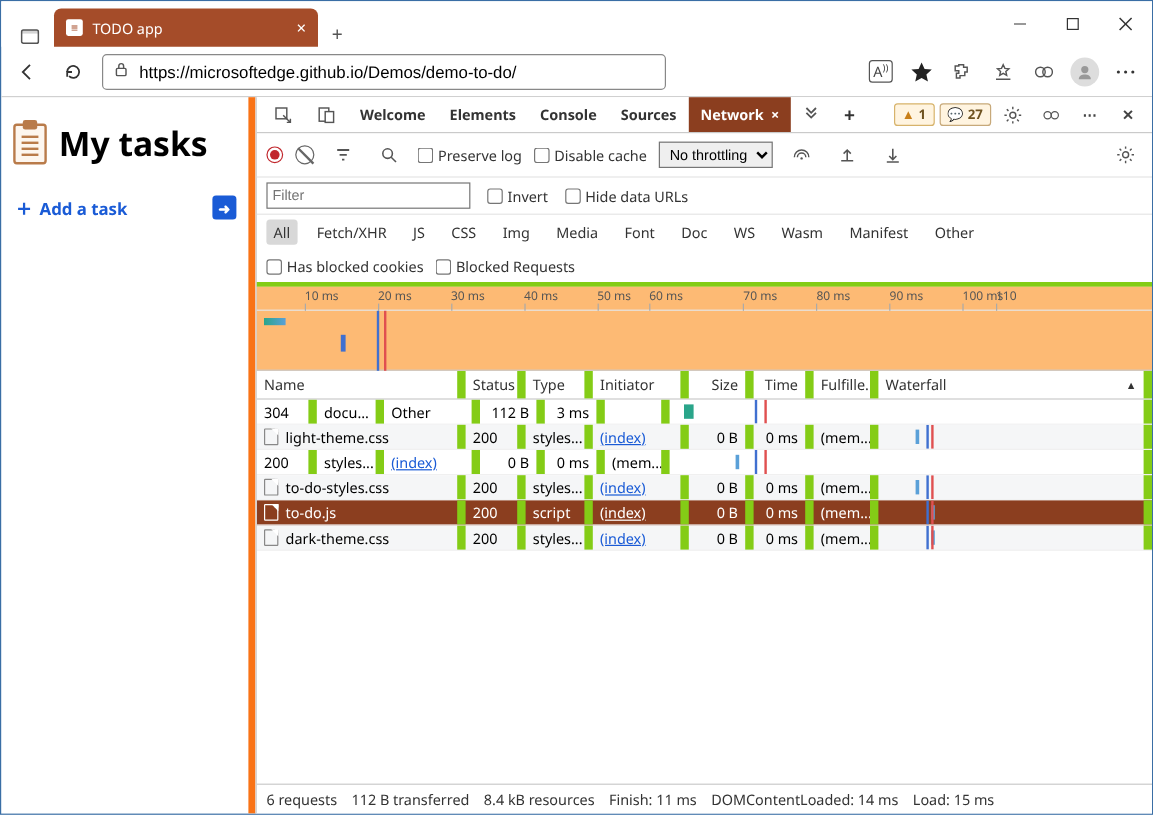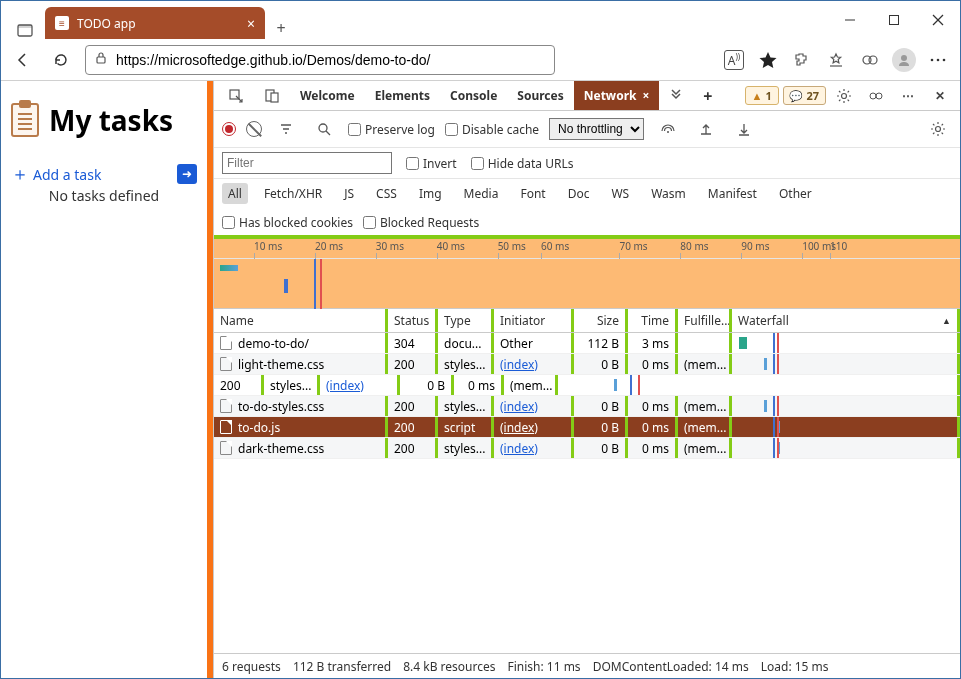--- a/index.html
+++ b/index.html
@@ -27,21 +27,21 @@
   .star-icon svg { fill: #222; }
   .avatar { width:24px;height:24px;border-radius:50%;background:#ddd;display:flex;align-items:center;justify-content:center;}
 
   
   .content { display: flex; height: calc(679px - 38px - 42px - 2px); }
   .app-pane { width: 212px; padding: 14px 10px; border-right: 6px solid #f97316; }
   .app-title { display: flex; align-items: center; gap: 10px; font-size: 28px; font-weight: 700; margin: 6px 0 22px 0;}
   .clipboard-icon { width:28px;height:34px;border:2px solid #b97b4a;border-radius:3px;position:relative;background:#fdf6ef;}
   .clipboard-icon:before{content:'';position:absolute;left:6px;right:6px;top:-5px;height:8px;background:#b97b4a;border-radius:2px;}
   .clipboard-icon:after{content:'';position:absolute;left:5px;right:5px;top:8px;height:2px;background:#b97b4a;box-shadow:0 5px 0 #b97b4a,0 10px 0 #b97b4a,0 15px 0 #b97b4a;}
-  .add-task-row { display:flex;align-items:center;justify-content:space-between;color:#1a5bd6;font-size:14px;}
+  .add-task-row { display:flex;align-items:center;justify-content:space-between;color:#1a5bd6;font-size:14px;margin-bottom:24px;font-weight:bold;}
   .add-task-row .plus { color:#1a5bd6;font-size:18px;margin-right:4px;}
   .arrow-box{width:20px;height:20px;background:#1a5bd6;border-radius:3px;display:flex;align-items:center;justify-content:center;color:#fff;font-size:12px;}
   .no-tasks{ text-align:center;font-size:14px;color:#333;}
 
   
   .devtools { flex: 1; display: flex; flex-direction: column; border-left:1px solid #cacaca; background:#fff;}
   .dt-tabs { height: 30px; border-bottom: 1px solid #cacaca; display: flex; align-items: stretch; padding-left:4px;font-weight:bold; }
   .dt-tabs .tab { padding: 0 10px; display: flex; align-items: center; font-size: 12px; color: #333; gap:4px;cursor:pointer;}
   .dt-tabs .tab.active { background: #8b3e1f; color: #fff; }
   .dt-tabs .tab.active .tab-x{color:#fff;}
@@ -71,21 +71,21 @@
   .tick{position:absolute;top:0;font-size:10px;color:#555;}
   .tick:before{content:'';position:absolute;left:0;top:14px;width:1px;height:6px;background:#aaa;}
   .tl-body{position:relative;height:50px;}
   .tl-bar{position:absolute;height:6px;}
   .vline{position:absolute;top:0;bottom:0;width:2px;}
 
   
   .net-table{flex:1;display:flex;flex-direction:column;overflow:hidden;border-bottom:1px solid #cacaca;}
   .thead,.trow{display:flex;align-items:stretch;}
   .thead{height:24px;background:#fff;border-bottom:1px solid #cacaca;font-size:12px;color:#333;}
-  .th,.td{border-right:3px solid #84cc16;padding:3px 6px;overflow:hidden;white-space:nowrap;text-overflow:ellipsis;display:flex;align-items:center;}
+  .th,.td{border-right:7px solid #84cc16;padding:3px 6px;overflow:hidden;white-space:nowrap;text-overflow:ellipsis;display:flex;align-items:center;}
   .c-name{width:174px;gap:6px;}
   .c-status{width:50px;}
   .c-type{width:56px;}
   .c-init{width:80px;}
   .c-size{width:54px;justify-content:flex-end;}
   .c-time{width:50px;justify-content:flex-end;}
   .c-fulfill{width:54px;}
   .c-waterfall{flex:1;position:relative;}
   .trow{height:21px;font-size:12px;border-bottom:1px solid #f0f0f0;}
   .trow:nth-child(even){background:#f5f6f7;}
@@ -210,21 +210,20 @@
 
   <div class="app-pane">
     <div class="app-title">
       <div class="clipboard-icon"></div>
       <span>My tasks</span>
     </div>
     <div class="add-task-row">
       <span><span class="plus">＋</span><span>Add a task</span></span>
       <span class="arrow-box">➜</span>
     </div>
-    <div class="no-tasks">No tasks defined</div>
   </div>
 
   <div class="devtools">
 
     <div class="dt-tabs">
       <div class="tab">
           <svg width="16" height="16" viewBox="0 0 16 16">
             <rect x="2" y="2" width="9" height="9" fill="none" stroke="#555" stroke-width="1.2"></rect>
             <path d="M8 8 L14 14 M11 14 L14 14 L14 11" fill="none" stroke="#555" stroke-width="1.2"></path>
           </svg>
@@ -373,24 +372,20 @@
         <div class="th c-size">Size</div>
         <div class="th c-time">Time</div>
         <div class="th c-fulfill">Fulfille...</div>
         <div class="th c-waterfall">
             <span>Waterfall</span>
             <span class="sort-ind">▲</span>
           </div>
       </div>
       <div class="tbody" id="rows-host">
           <div class="trow">
-            <div class="td c-name">
-              <span class="file-ic"></span>
-              <span>demo-to-do/</span>
-            </div>
             <div class="td c-status">304</div>
             <div class="td c-type">docu...</div>
             <div class="td c-init">Other</div>
             <div class="td c-size">112 B</div>
             <div class="td c-time">3 ms</div>
             <div class="td c-fulfill"></div>
             <div class="td c-waterfall">
               <div class="wf-bar" style="left:3%;width:8px;background:#2aa58a;"></div>
               <div class="wf-blue" style="left:18%;"></div>
               <div class="wf-red" style="left:20%;"></div>

